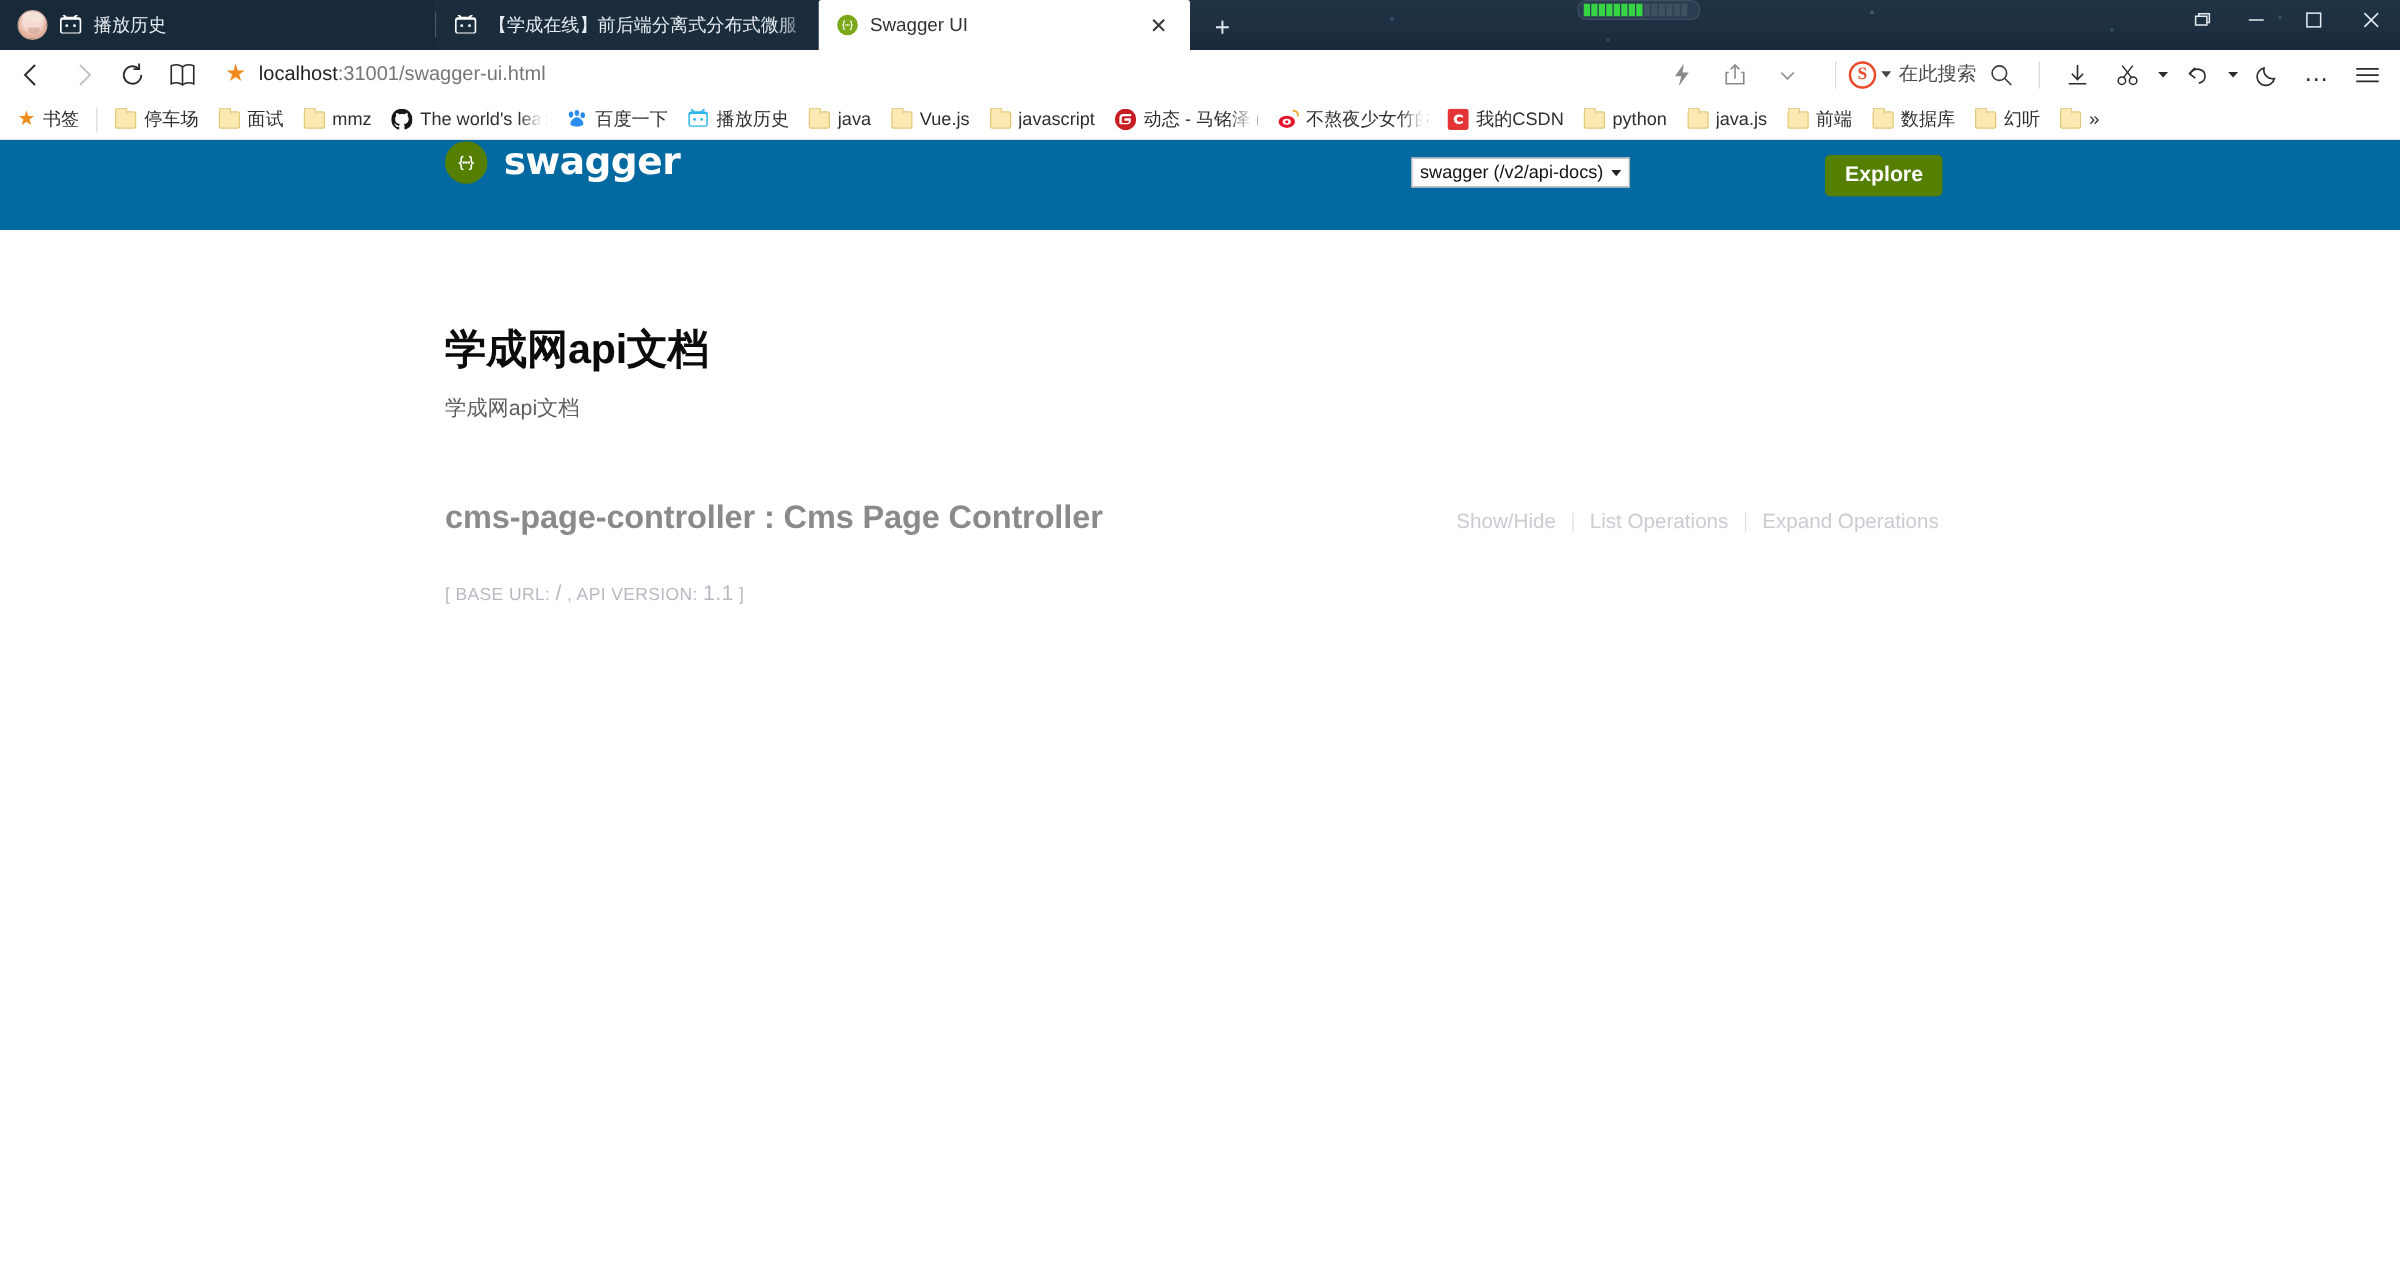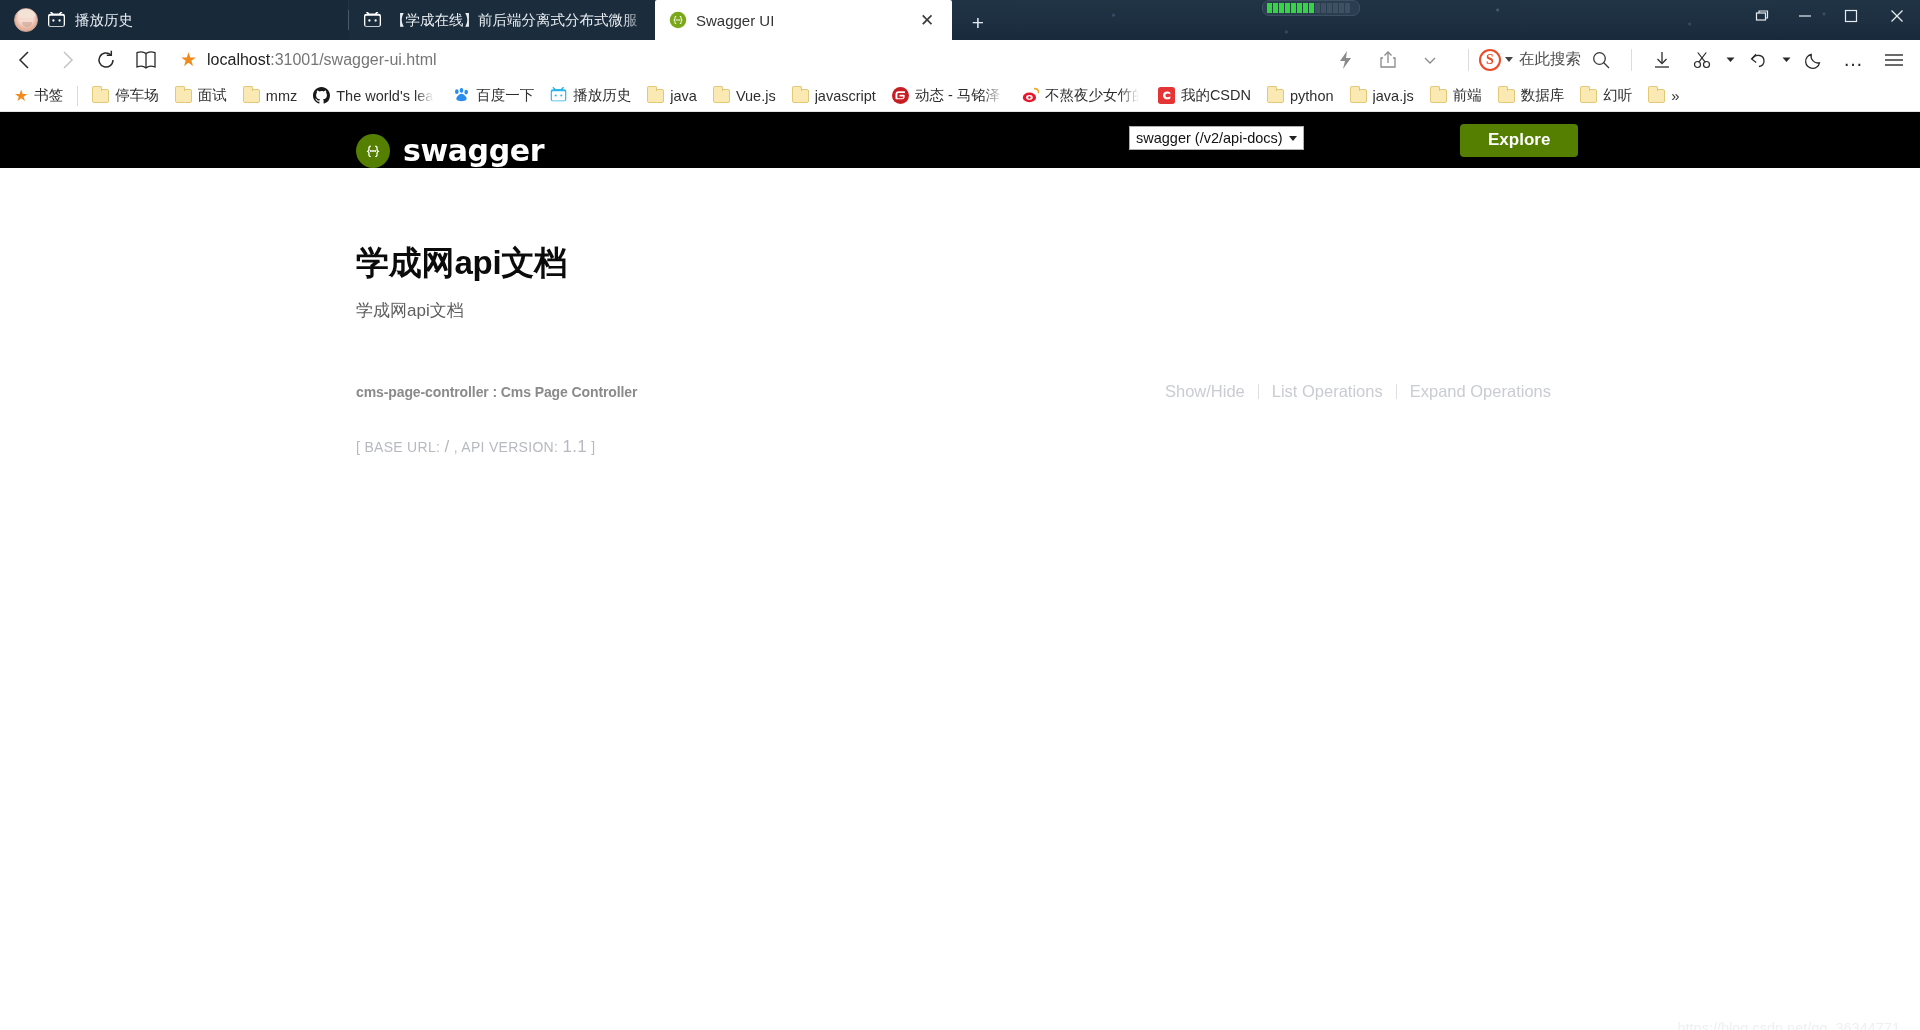--- a/index.html
+++ b/index.html
@@ -155,22 +155,22 @@
     content: ""; position: absolute; left: -1px; top: -4px; width: 8px; height: 4px;
     background: #fbe9b4; border: 1px solid #e3c877; border-bottom: none;
     border-radius: 2px 2px 0 0;
   }
   .ico { width: 17px; height: 17px; flex: 0 0 auto; display:block; }
   .bm-star { color: #f08a1c; font-size: 16px; line-height: 1; }
   .chev-more { color: #333; font-size: 15px; padding: 0 6px; flex:0 0 auto; }
 
   
   .swagger-bar {
-    height: 56px; background: #000000;
-    display: flex; align-items: flex-end; position: relative;
+    height: 72px; background: #0369a1;
+    display: flex; align-items: flex-start; position: relative;
   }
   .swagger-logo {
     display: flex; align-items: center; gap: 13px;
     margin-left: 356px;
   }
   .swagger-mark {
     width: 34px; height: 34px; border-radius: 50%;
     background: #547f00; display:flex; align-items:center; justify-content:center;
   }
   .swagger-word {
@@ -185,40 +185,40 @@
     font-family: "Liberation Sans", sans-serif;
   }
   .api-select .sel-caret {
     position: absolute; right: 6px; top: 9px;
     border-left: 4px solid transparent; border-right: 4px solid transparent;
     border-top: 5px solid #222;
   }
   .explore-btn {
     position: absolute; left: 1460px; top: 12px;
     background: #547f00; color: #fff; font-size: 17px; font-weight: bold;
-    padding: 6px 28px 7px; border-radius: 4px; border: none;
+    padding: 6px 16px 7px; border-radius: 4px; border: none;
     font-family: "Liberation Sans", sans-serif;
   }
 
   
   .content { position: relative; background: #fff; height: 880px; }
   .inner { padding-left: 356px; padding-right: 356px; }
   .doc-title {
     font-size: 33px; font-weight: bold; color: #0b0b0b;
     padding-top: 73px; letter-spacing: -0.2px;
   }
   .doc-sub {
     font-size: 17px; color: #5e5e5e; margin-top: 13px;
   }
   .resource-row {
     display: flex; align-items: baseline; justify-content: space-between;
     margin-top: 60px;
   }
   .resource-name {
-    font-size: 14px; color: #8a8a8a; font-weight: bold;
+    font-size: 26px; color: #8a8a8a; font-weight: bold;
     letter-spacing: -0.1px;
   }
   .ops { display: flex; align-items: center; gap: 0px; }
   .ops a { font-size: 16.5px; color: #c9ccd1; text-decoration: none; padding: 0 13px; text-align: center; }
   .ops .opsep { width: 1px; height: 15px; background: #dcdfe3; }
   .baseurl {
     margin-top: 36px; font-size: 14px; color: #b6bac0;
     font-variant: small-caps; letter-spacing: .3px;
   }
   .baseurl .val { font-size: 17px; font-variant: normal; color: #b6bac0; }

